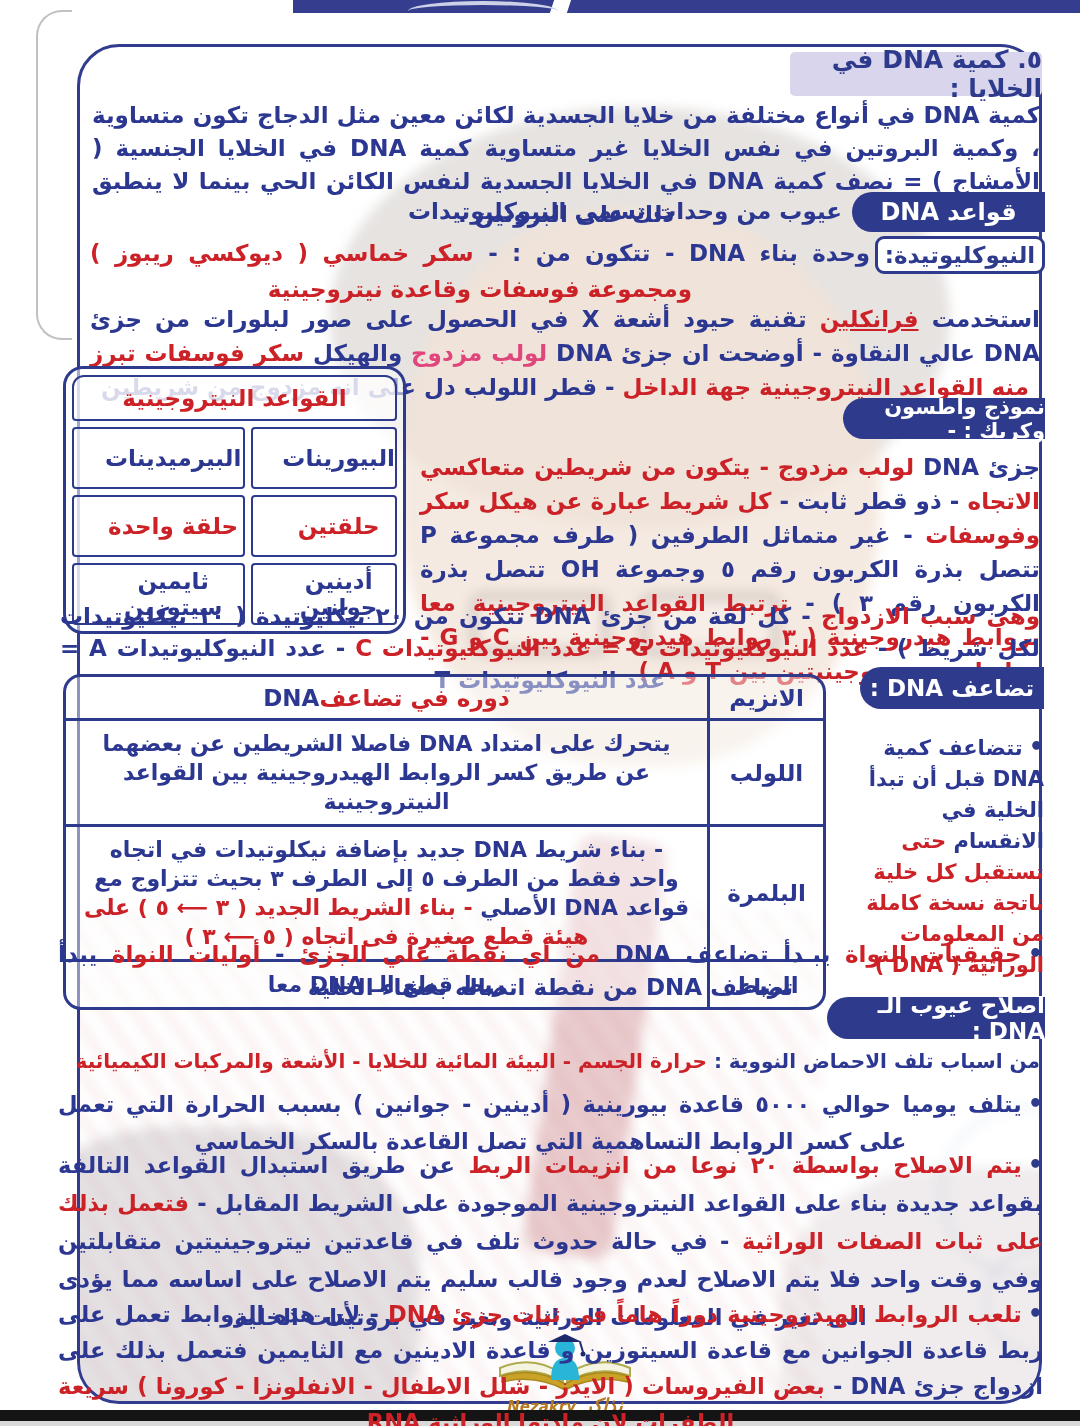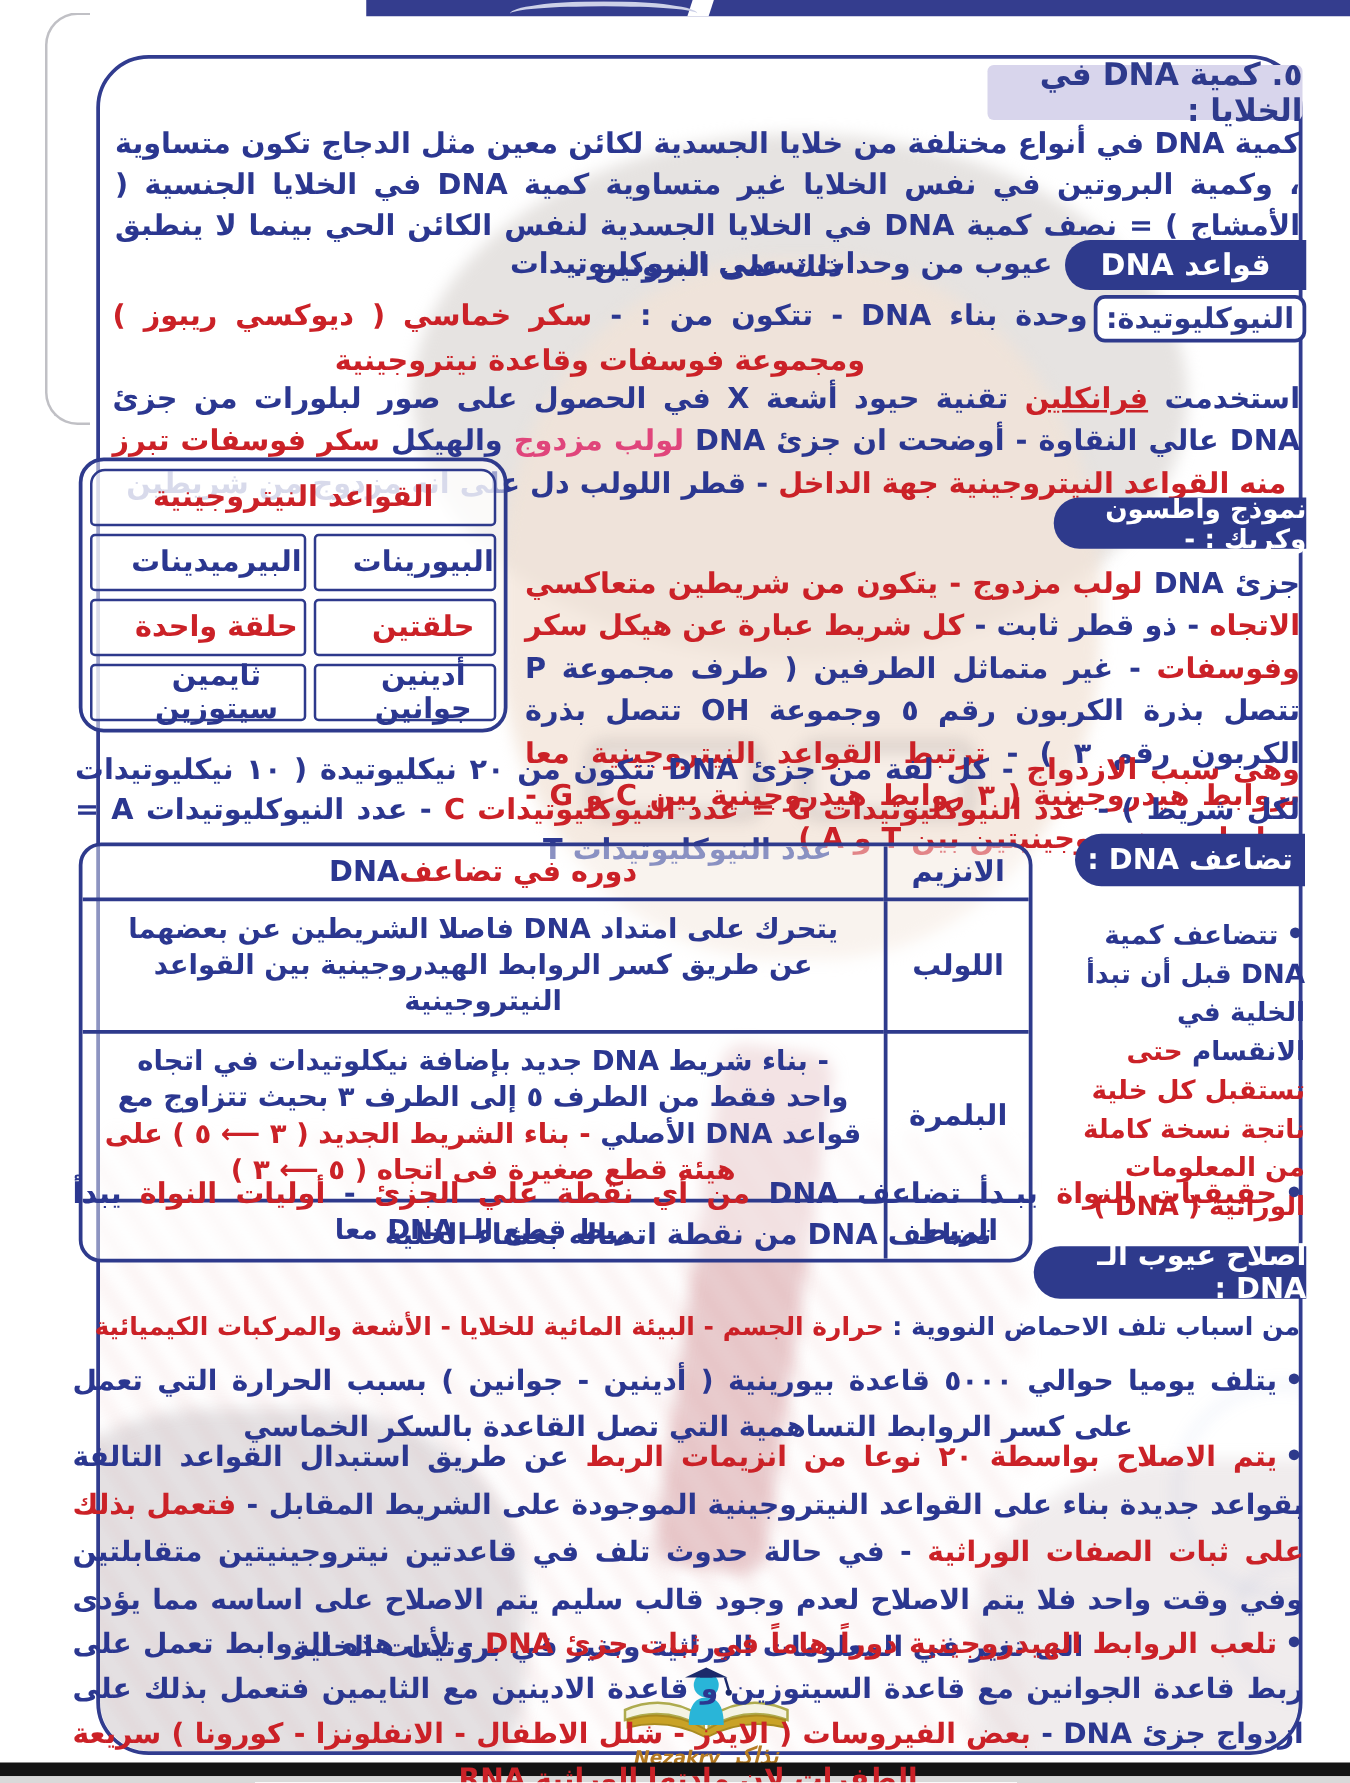--- a/index.html
+++ b/index.html
@@ -42,21 +42,21 @@
   .intro{left:92px;top:99px;width:948px;font-size:23px;line-height:33px;color:var(--blue);}
   .structure-badge{left:852px;top:192px;width:193px;height:40px;font-size:24px;}
   .structure-text{left:380px;top:198px;width:462px;font-size:23px;color:var(--blue);text-align:right;}
   .nuc-label{left:875px;top:236px;width:170px;height:38px;border:3px solid var(--navy);border-radius:9px;background:#fff;display:flex;align-items:center;justify-content:center;color:var(--navy);font-size:23px;z-index:4;}
   .nuc-desc{left:90px;top:235px;width:780px;font-size:23px;line-height:36px;}
   .franklin{left:90px;top:302px;width:950px;font-size:23px;line-height:34px;}
   
   .bases-table{left:63px;top:366px;width:343px;border:3px solid var(--navy);border-radius:20px;background:rgba(255,255,255,.55);padding:6px;z-index:4;}
   .bases-grid{display:grid;grid-template-columns:1fr;gap:6px;direction:rtl;}
   .bases-head{grid-column:1 / span 2;border:2.5px solid var(--navy);border-radius:12px 12px 4px 4px;height:46px;display:flex;align-items:center;justify-content:center;color:var(--red);font-size:23px;background:rgba(255,255,255,.6);}
-  .bases-cell{border:2.5px solid var(--navy);border-radius:4px;height:46px;display:flex;align-items:center;justify-content:center;font-size:23px;background:rgba(255,255,255,.6);text-align:center;padding-left:29px;}
+  .bases-cell{border:2.5px solid var(--navy);border-radius:4px;height:62px;display:flex;align-items:center;justify-content:center;font-size:23px;background:rgba(255,255,255,.6);text-align:center;padding-left:29px;}
   
   .watson-badge{left:843px;top:398px;width:202px;height:41px;font-size:21px;}
   .watson-para{left:420px;top:450px;width:620px;font-size:23px;line-height:34px;}
   .pairing{left:60px;top:600px;width:980px;font-size:23px;line-height:32px;}
   
   .enz-table{left:63px;top:674px;width:763px;border:3px solid var(--navy);border-radius:18px;overflow:hidden;background:rgba(255,255,255,.45);z-index:4;direction:rtl;}
   .enz-grid{display:grid;grid-template-columns:116px 1fr;}
   .enz-cell{display:flex;align-items:center;justify-content:center;border-bottom:3px solid var(--navy);font-size:23px;color:var(--blue);padding:4px 10px;text-align:center;}
   .enz-name{border-left:3px solid var(--navy);}
   .enz-desc{font-size:22px;line-height:29px;display:block;padding:8px 16px;}

